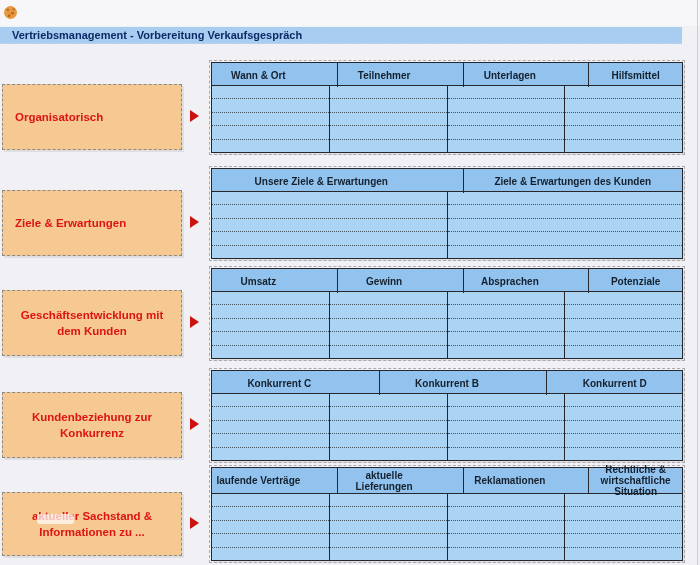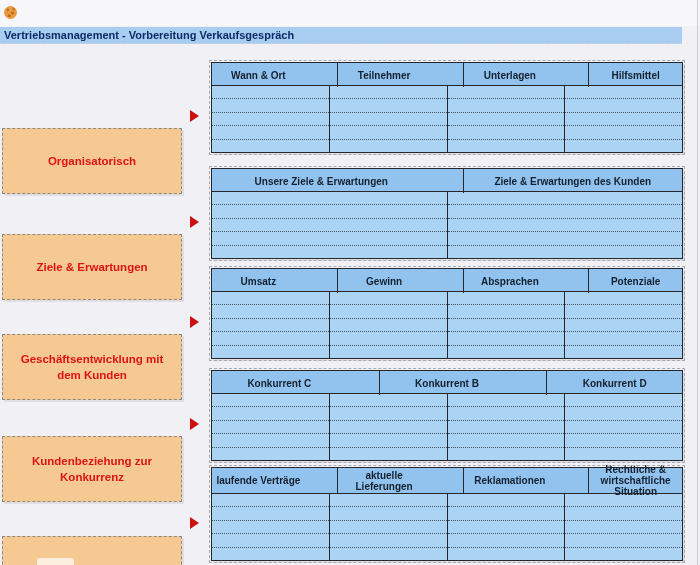--- a/index.html
+++ b/index.html
@@ -25,31 +25,31 @@
   .logo-text{
     font-size:17px;font-weight:bold;font-style:italic;color:#858585;letter-spacing:0px;
   }
 
   
   .title-bar{
     position:absolute;top:27px;left:0;width:682px;height:16px;
     background:#a9cdf1;border-bottom:1px dashed #c3d2e2;
     display:flex;align-items:center;z-index:2;
   }
-  .title-bar span{font-size:11px;font-weight:bold;color:#0a2c66;padding-left:4px;white-space:nowrap;}
+  .title-bar span{font-size:11px;font-weight:bold;color:#0a2c66;padding-left:12px;white-space:nowrap;}
 
   
   .section{position:absolute;left:0;width:700px;height:95px;}
   .s1{top:62px}.s2{top:168px}.s3{top:268px}.s4{top:370px}.s5{top:467px}
 
   .box{
     position:absolute;left:2px;top:22px;width:178px;height:64px;
     background:#f6c992;border:1px dashed #8a8a86;
     box-shadow:2px 2px 0 rgba(110,110,120,.14);
-    display:flex;align-items:center;justify-content:center;text-align:center;margin-top:44px;
+    display:flex;align-items:center;text-align:center;
   }
   .s5 .box{top:25px;height:62px;}
   .box-label{
     font-size:11.5px;font-weight:bold;color:#dd1410;line-height:1.4;padding:0 12px;
   }
   .artifact{
     display:none;position:absolute;left:34px;top:21px;width:37px;height:10px;
     background:rgba(255,255,255,.7);border-radius:3px;filter:blur(.4px);
   }
   .s5 .artifact{display:block;}
@@ -257,20 +257,21 @@
               <div class="trow"></div>
               <div class="trow"></div>
               <div class="trow"></div>
             </div>
           </div>
     </div>
   </div>
 
   <div class="section s5">
     <div class="box">
+      <span class="box-label">aktueller Sachstand &amp; Informationen zu ...</span>
       <span class="artifact"></span>
     </div>
     <div class="arrow"></div>
     <div class="table">
       <div class="thead">
             <div class="th">laufende Verträge</div>
             <div class="th">aktuelle Lieferungen</div>
             <div class="th">Reklamationen</div>
             <div class="th">Rechtliche &amp; wirtschaftliche Situation</div>
           </div>

